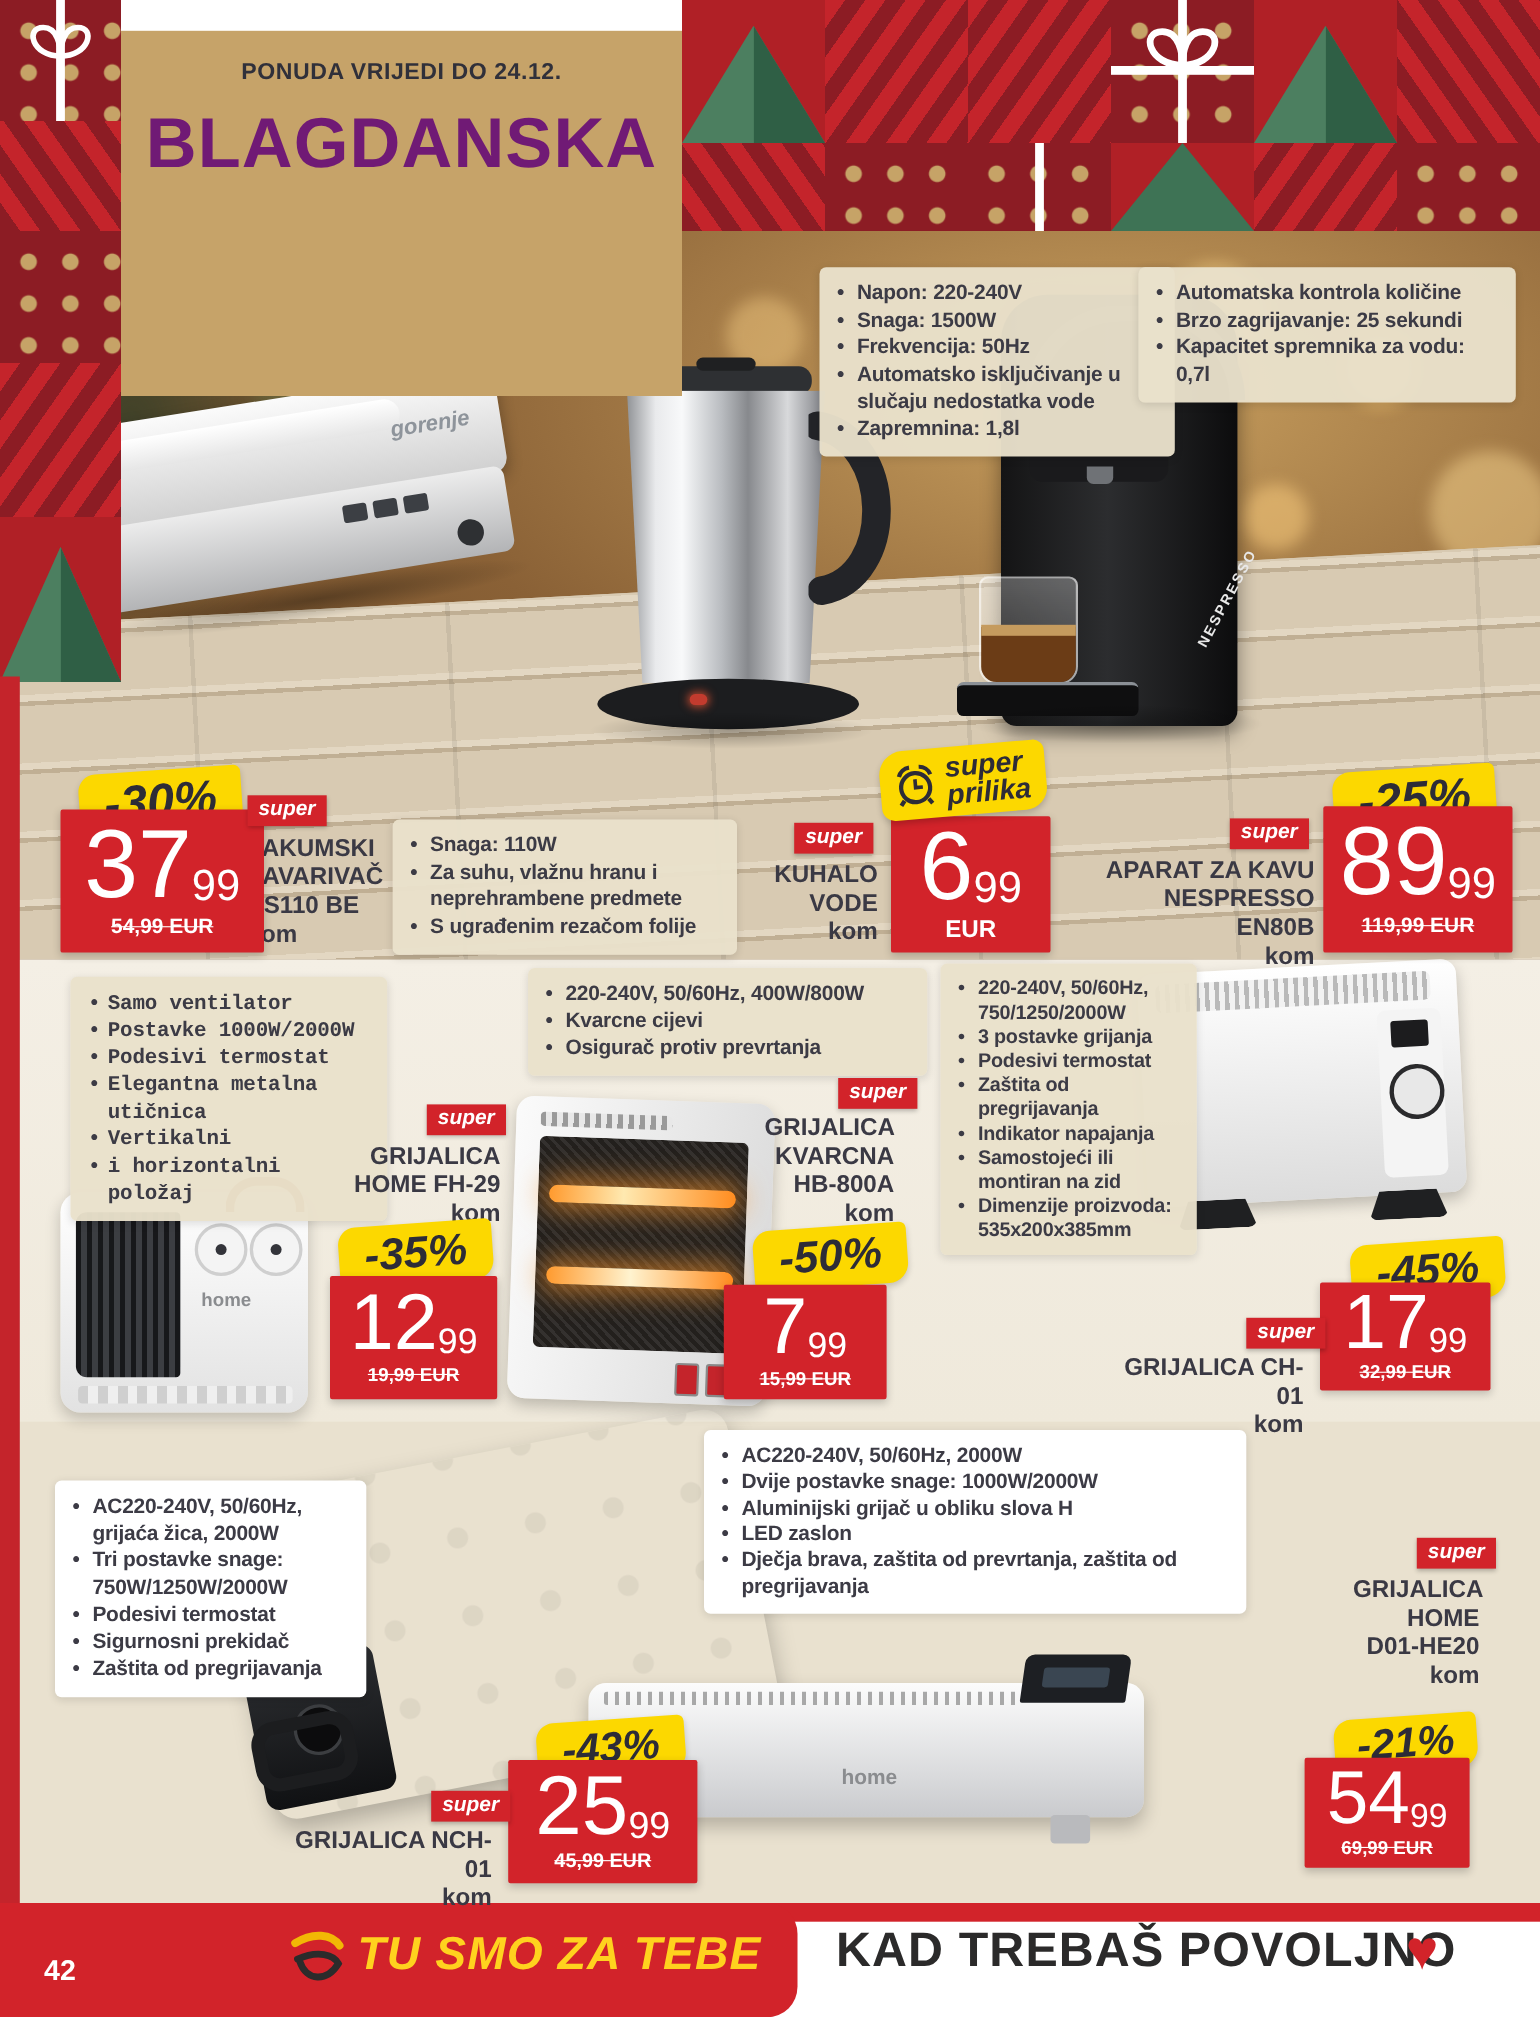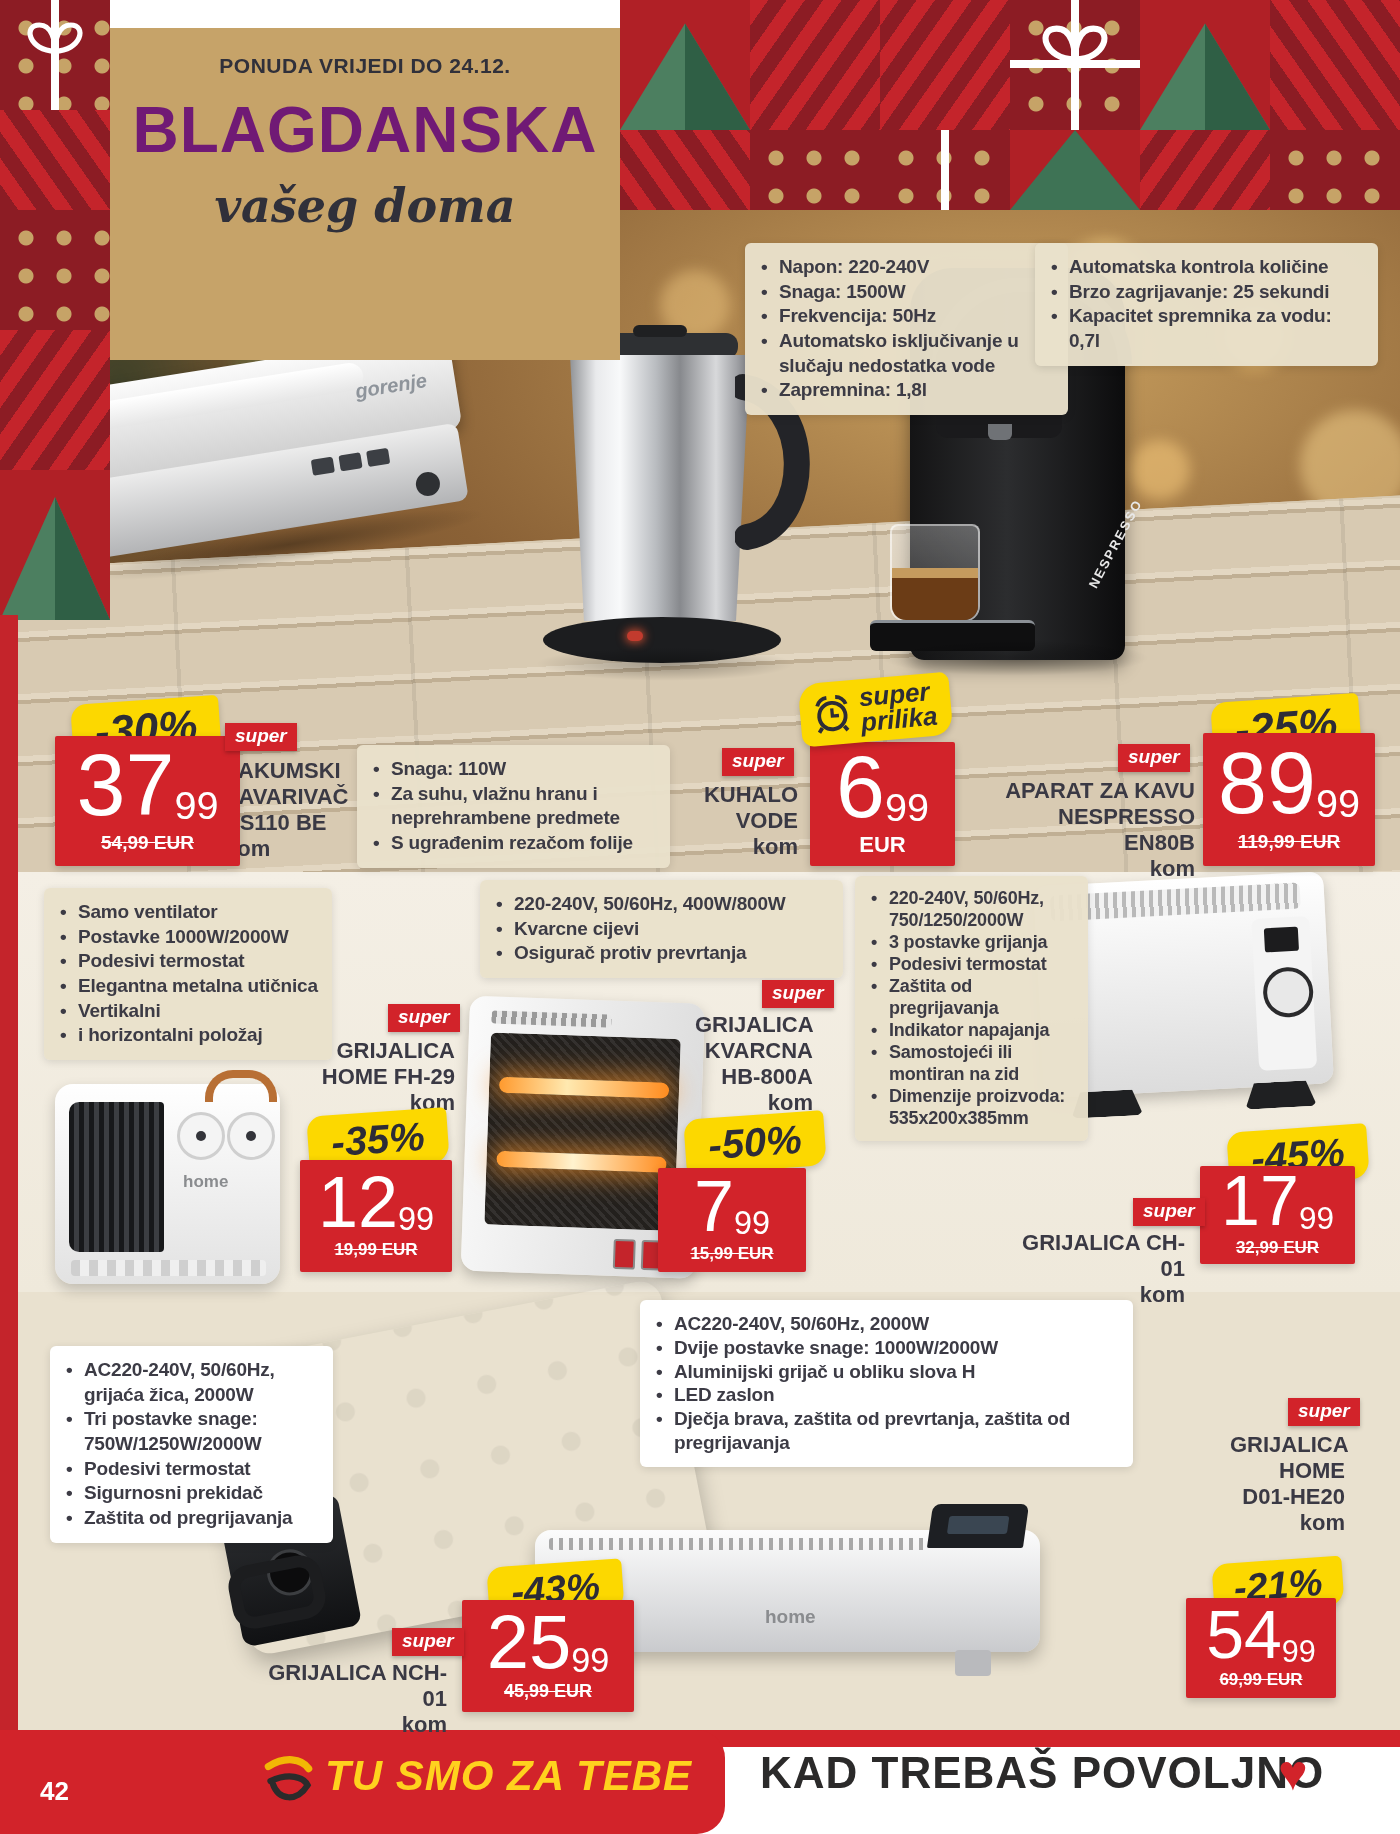--- a/index.html
+++ b/index.html
@@ -208,21 +208,20 @@
     <div class="sq dots" style="left:650px;top:130px;width:130px;height:80px;"></div>
   </div>
 
   <div class="abs left-strip"></div>
 
   <div class="abs header-block">
     <div class="validity">PONUDA VRIJEDI DO 24.12.</div>
     <div class="big-title">
       <div>BLAGDANSKA</div>
     </div>
-    <div class="subtitle">vašeg doma</div>
   </div>
 
   <div class="specs" style="left:745px;top:243px;width:295px;">
     <ul>
         <li>Napon: 220-240V</li>
         <li>Snaga: 1500W</li>
         <li>Frekvencija: 50Hz</li>
         <li>Automatsko isključivanje u slučaju nedostatka vode</li>
         <li>Zapremnina: 1,8l</li>
       </ul>
@@ -293,21 +292,21 @@
     <div class="unit">kom</div>
   </div>
   <div class="price" style="left:1203px;top:733px;width:172px;height:133px;">
     <div class="pnum" style="font-size:88px;">
       <span>89</span>
         <span class="pf">99</span>
     </div>
     <div class="pold">119,99 EUR</div>
   </div>
 
-  <div class="specs" style="left:44px;top:888px;width:260px;">
+  <div class="specs" style="left:64px;top:888px;width:260px;font-family:Liberation Mono, monospace;">
     <ul>
         <li>Samo ventilator</li>
         <li>Postavke 1000W/2000W</li>
         <li>Podesivi termostat</li>
         <li>Elegantna metalna utičnica</li>
         <li>Vertikalni</li>
         <li>i horizontalni položaj</li>
       </ul>
   </div>
   <div class="prod" style="left:55px;top:1072px;width:235px;height:225px;z-index:4;">

